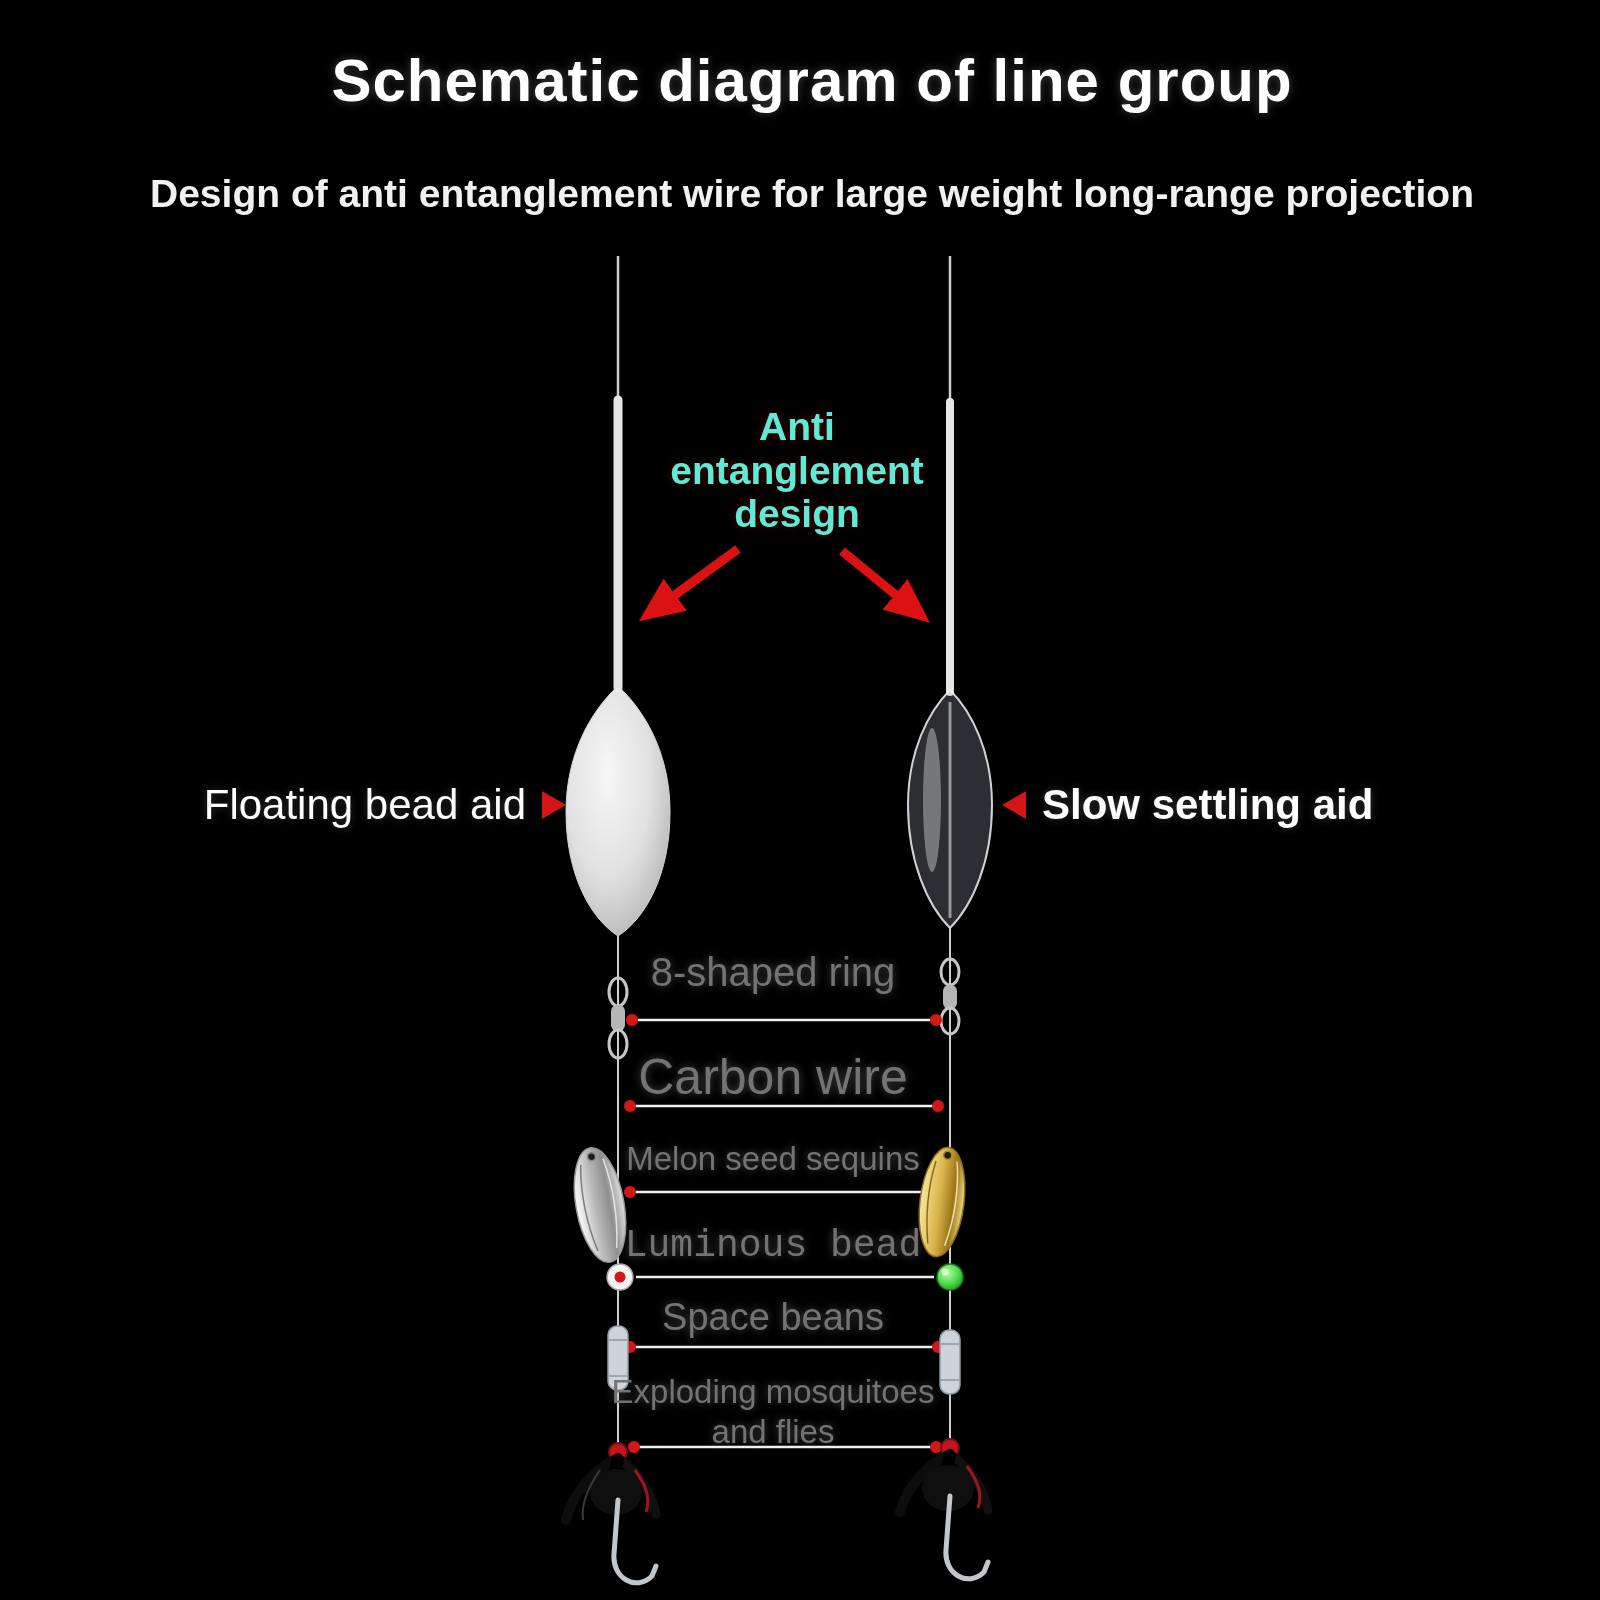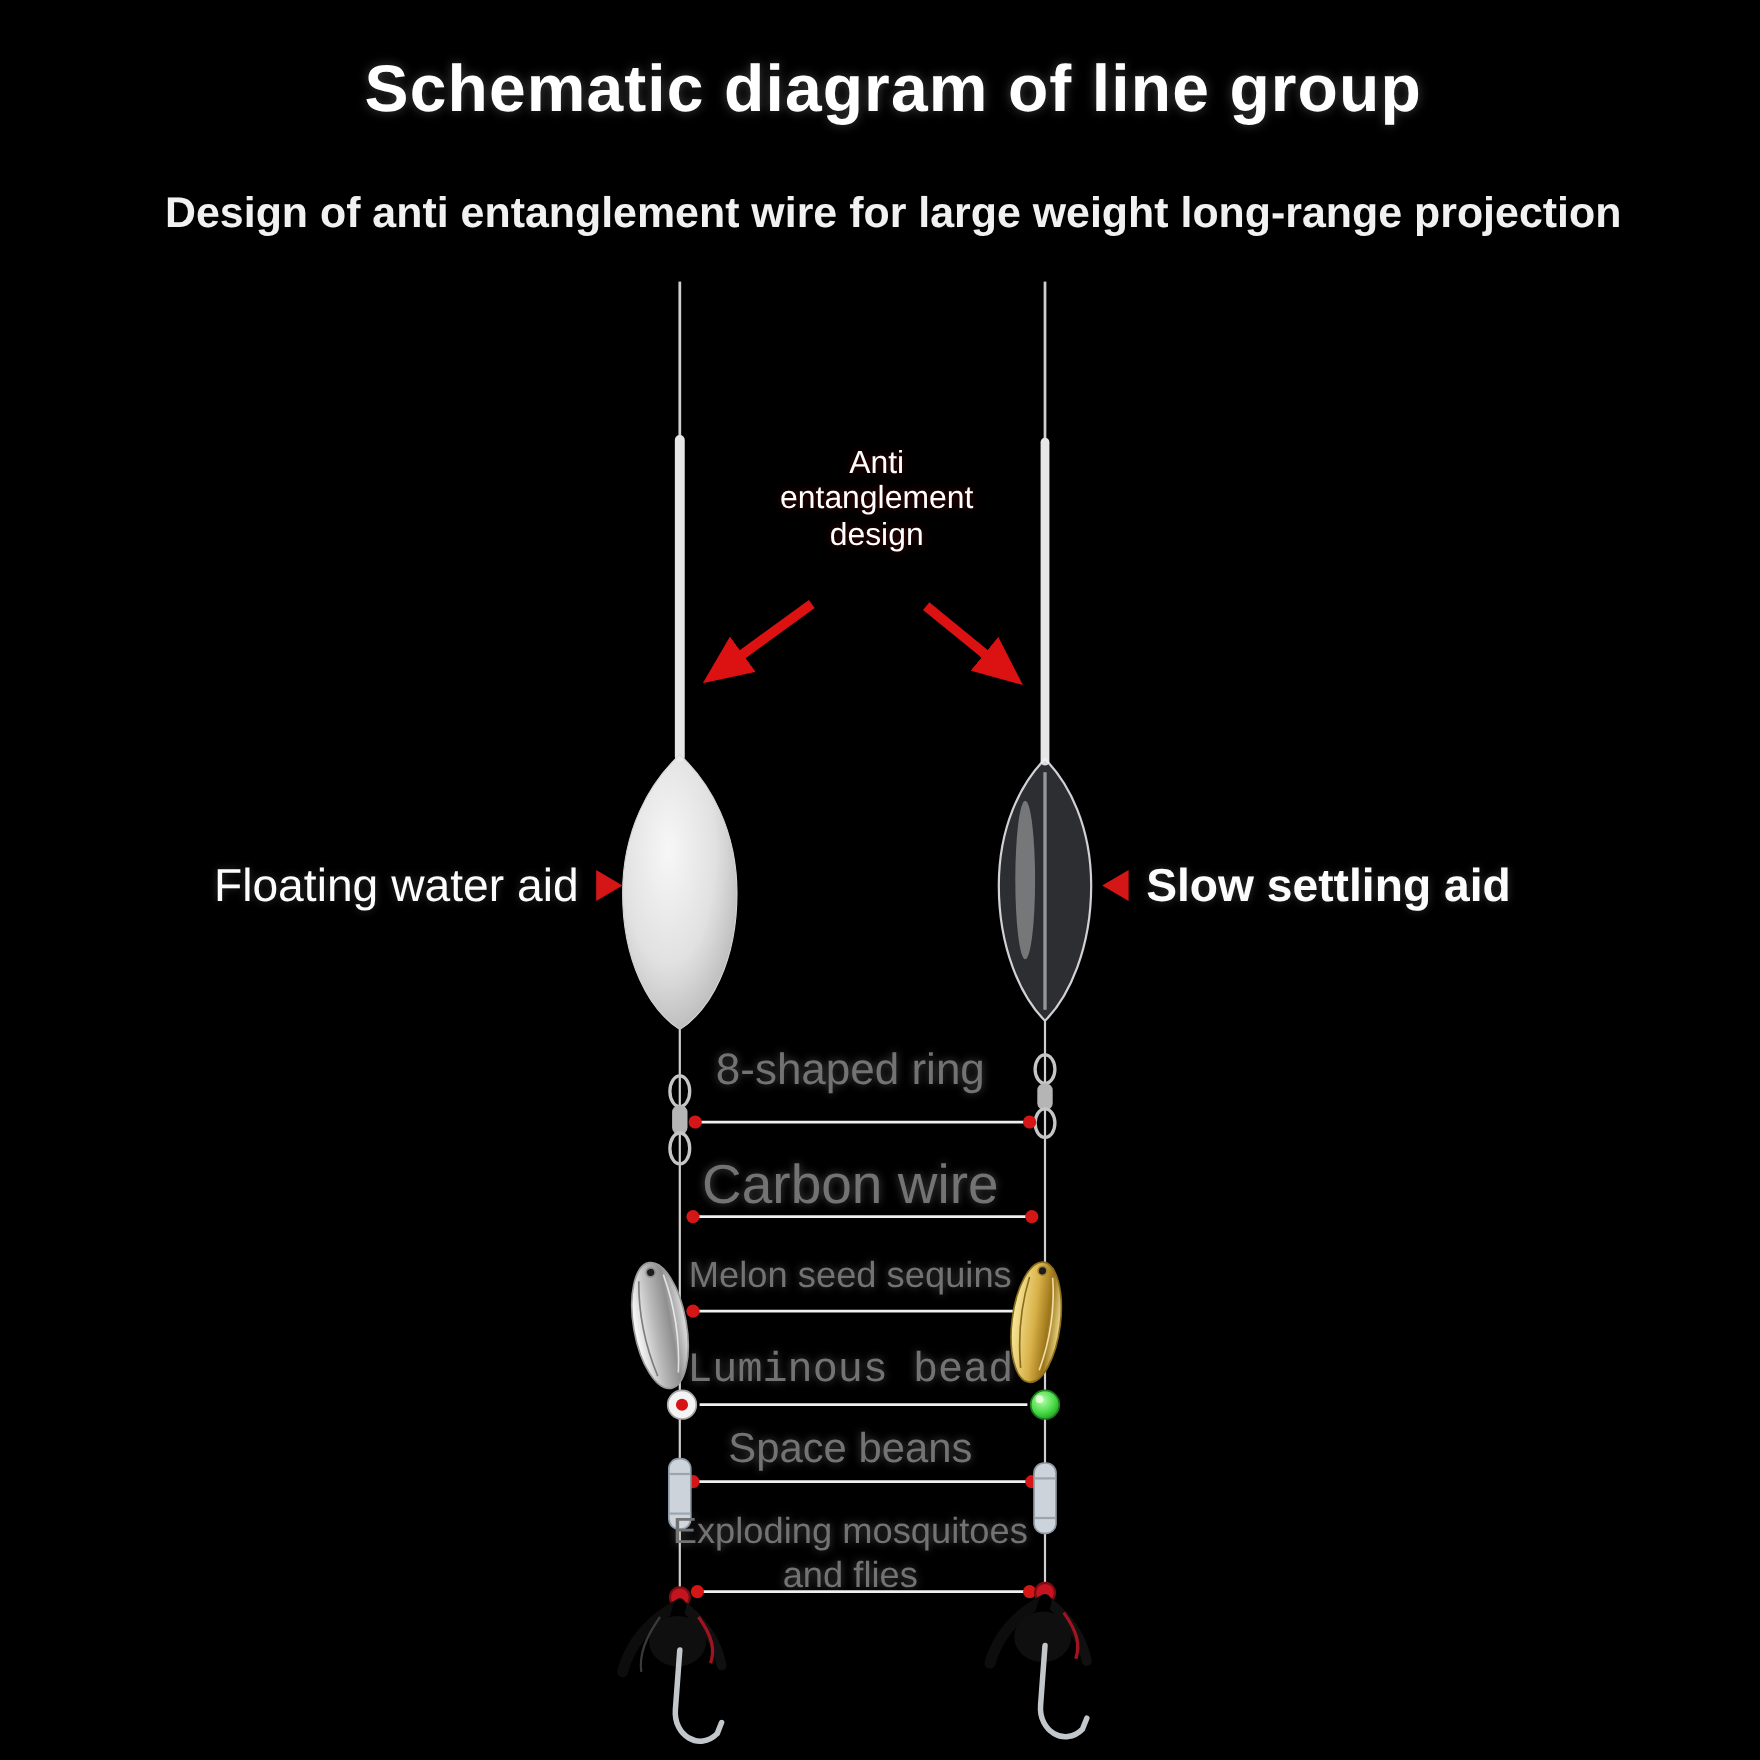--- a/index.html
+++ b/index.html
@@ -10,22 +10,22 @@
   .abs{position:absolute;}
   .center{text-align:center;padding-left:12px;}
   .title{
     top:46px;left:0;width:1600px;font-size:60px;font-weight:700;letter-spacing:1px;
     text-shadow:0 0 10px rgba(255,255,255,.25);
   }
   .subtitle{
     top:172px;left:0;width:1600px;font-size:39px;font-weight:700;color:#f1f1f1;
   }
   .anti-label{
-    top:405px;left:585px;width:400px;font-size:29px;line-height:1.12;font-weight:400;
-    color:#ffffff;white-space:pre-line;text-shadow:0 0 8px rgba(227,20,20,.35);
+    top:405px;left:585px;width:400px;font-size:39px;line-height:1.12;font-weight:700;
+    color:#5eead4;white-space:pre-line;text-shadow:0 0 8px rgba(227,20,20,.35);
   }
   .float-label{
     top:780px;height:50px;display:flex;align-items:center;gap:16px;font-size:42px;color:#fdfdfd;
     text-shadow:0 0 8px rgba(255,255,255,.2);
   }
   .float-label-left{left:0;width:566px;justify-content:flex-end;}
   .float-label-right{left:1002px;width:560px;justify-content:flex-start;font-weight:bold;}
   .tri{width:0;height:0;display:inline-block;}
   .tri-right{border-left:24px solid #d51616;border-top:14px solid transparent;border-bottom:14px solid transparent;}
   .tri-left{border-right:24px solid #d51616;border-top:14px solid transparent;border-bottom:14px solid transparent;}
@@ -179,21 +179,21 @@
   </svg>
 
   <div class="abs center title">Schematic diagram of line group</div>
   <div class="abs center subtitle">Design of anti entanglement wire for large weight long-range projection</div>
 
   <div class="abs center anti-label">Anti
 entanglement
 design</div>
 
   <div class="abs float-label float-label-left">
-    <span>Floating water aid</span>
+    <span>Floating bead aid</span>
     <span class="tri tri-right"></span>
   </div>
 
   <div class="abs float-label float-label-right">
     <span class="tri tri-left"></span>
     <span>Slow settling aid</span>
   </div>
 
   <div class="abs part-label pl-1">8-shaped ring</div>
   <div class="abs part-label pl-2">Carbon wire</div>

